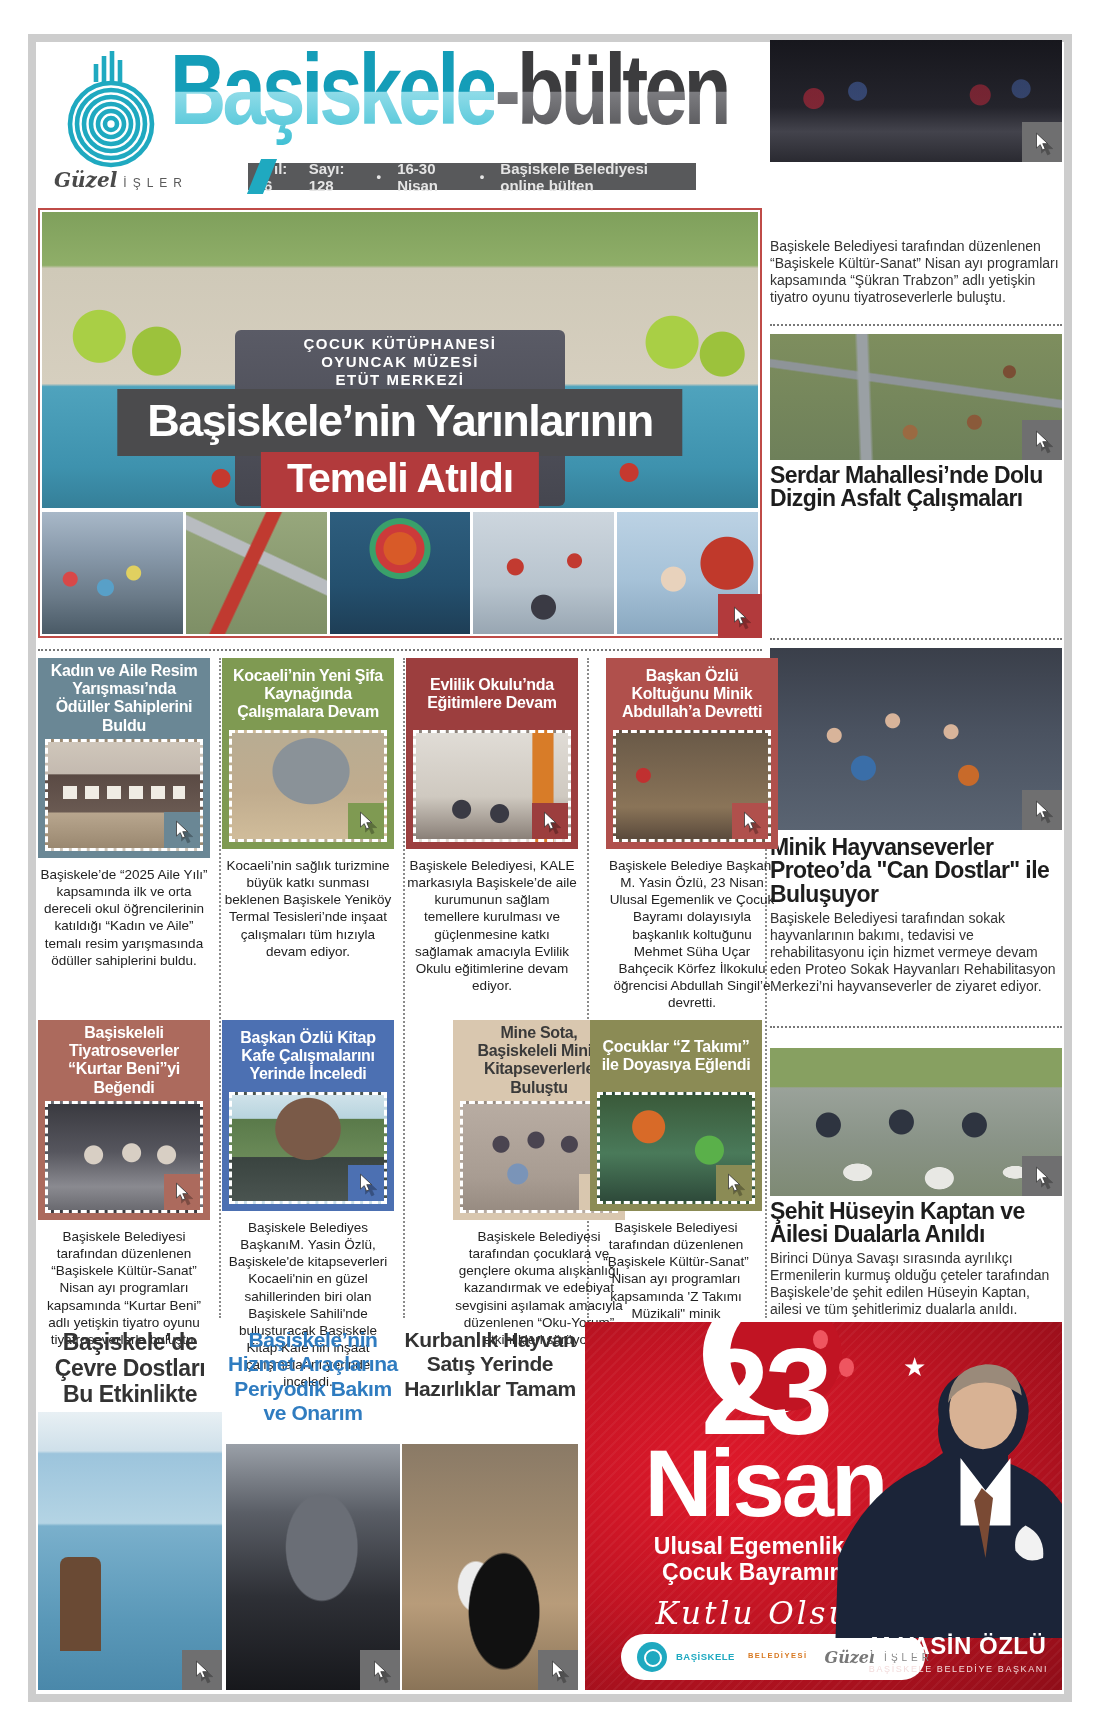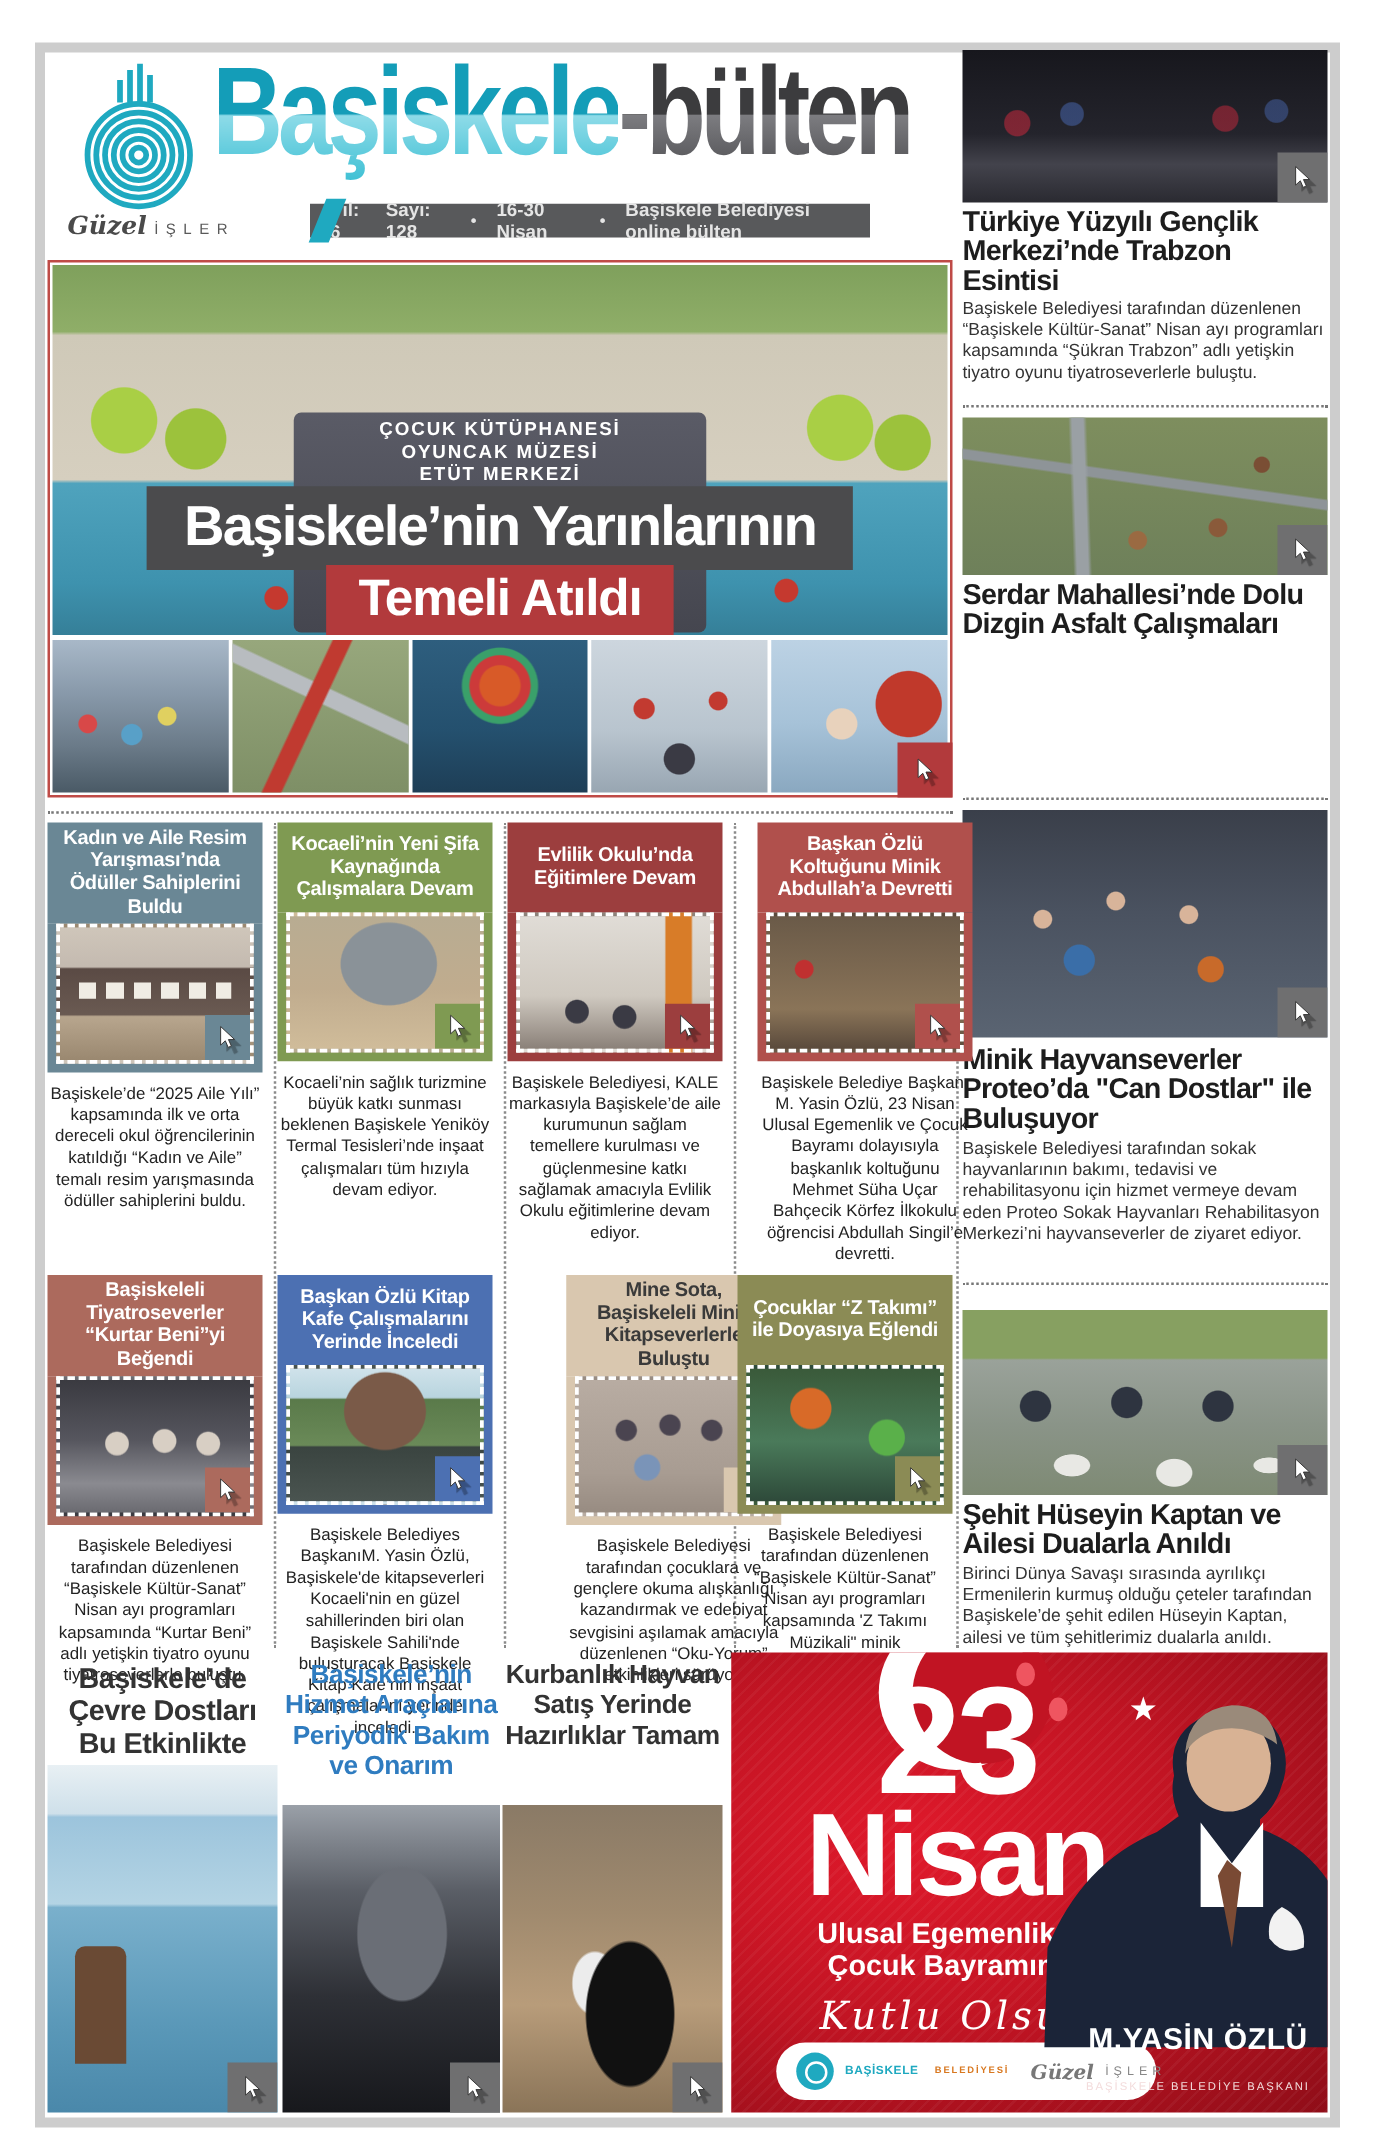--- a/index.html
+++ b/index.html
@@ -107,21 +107,21 @@
   .n-band{position:absolute;left:36px;bottom:10px;width:304px;height:46px;background:#fff;border-radius:24px;display:flex;align-items:center;gap:9px;padding:0 16px;box-sizing:border-box;}
   .mini-logo{width:30px;height:30px;border-radius:50%;background:#1fa9c0;position:relative;flex:0 0 auto;}
   .mini-logo::after{content:"";position:absolute;left:7px;top:7px;width:14px;height:14px;border:2px solid #fff;border-radius:50%;}
   .mini-stack{display:flex;flex-direction:row;line-height:1.1;}
   .mini-stack .t1{font-size:9.5px;font-weight:800;color:#1fa9c0;letter-spacing:.5px;}
   .mini-stack .t2{font-size:7.5px;font-weight:bold;color:#d87820;letter-spacing:1.5px;padding-left:13px;}
   .n-band .script{font-family:"DejaVu Serif",serif;font-style:italic;font-weight:bold;font-size:16px;color:#777;margin-left:8px;}
   .n-band .caps{font-size:10px;letter-spacing:4px;color:#888;}
   .n-mayor{position:absolute;right:14px;bottom:16px;text-align:center;color:#fff;z-index:3;}
   .n-mayor .name{font-size:24px;font-weight:800;letter-spacing:.5px;}
-  .n-mayor .role{font-size:9px;letter-spacing:1.6px;color:#f3dcdc;margin-top:18px;}
+  .n-mayor .role{font-size:9px;letter-spacing:1.6px;color:#f3dcdc;margin-top:4px;}
   .ataturk{position:absolute;right:-12px;bottom:52px;width:252px;height:300px;z-index:1;}
 </style>
 </head>
 <body>
 
 <div class="page">
   <div class="frame"></div>
 
   <div class="logo-mark">
     <svg viewBox="0 0 110 122" width="118" height="122">
@@ -179,21 +179,20 @@
     </span>
   </div>
 
   <div class="side photo ph-stage" style="top:40px;height:122px;">
     <span class="cur">
         <svg viewBox="0 0 20 20">
           <path d="M5 2 L5 15.5 L8.4 12.4 L10.5 17.2 L12.8 16.1 L10.7 11.5 L15.2 11.5 Z" fill="#fff" stroke="#333" stroke-width="0.7"></path>
         </svg>
       </span>
   </div>
-  <div class="side side-title" style="top:166px;">Türkiye Yüzyılı Gençlik Merkezi’nde Trabzon Esintisi</div>
   <div class="side side-body" style="top:238px;">Başiskele Belediyesi tarafından düzenlenen “Başiskele Kültür-Sanat” Nisan ayı programları kapsamında “Şükran Trabzon” adlı yetişkin tiyatro oyunu tiyatroseverlerle buluştu.</div>
   <div class="hsep" style="left:770px;top:324px;width:292px;"></div>
 
   <div class="side photo ph-aerial" style="top:334px;height:126px;">
     <span class="cur">
         <svg viewBox="0 0 20 20">
           <path d="M5 2 L5 15.5 L8.4 12.4 L10.5 17.2 L12.8 16.1 L10.7 11.5 L15.2 11.5 Z" fill="#fff" stroke="#333" stroke-width="0.7"></path>
         </svg>
       </span>
   </div>

